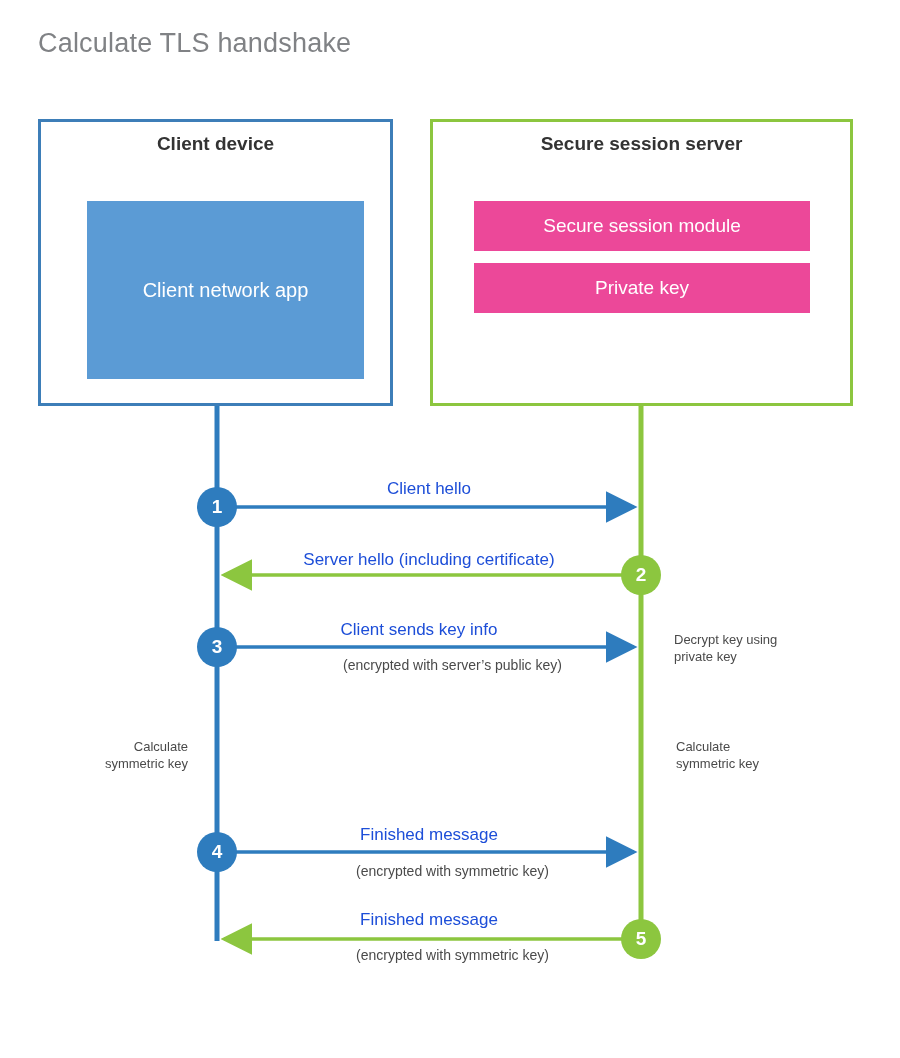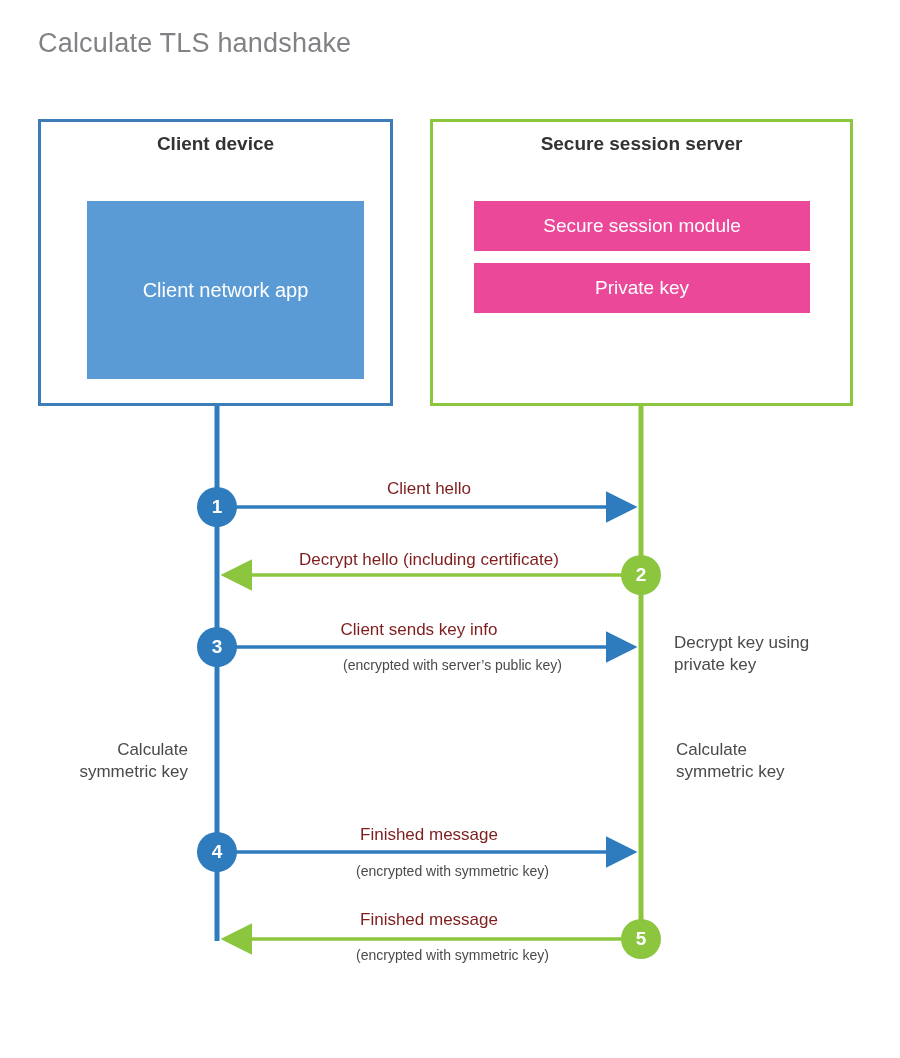--- a/index.html
+++ b/index.html
@@ -126,37 +126,37 @@
   }
   .step-circle.blue  { background: #2e7cbe; }
   .step-circle.green { background: #8cc63f; }
 
   
   .msg-main {
     position: absolute;
     text-align: center;
     font-size: 17px;
     font-weight: 300;
-    color: #7f1d1d;
+    color: #1d4ed8;
     white-space: nowrap;
     transform: translateX(-50%);
   }
   .msg-sub {
     position: absolute;
     text-align: center;
     font-size: 14px;
     font-weight: 300;
     color: #4a4a4a;
     white-space: nowrap;
     transform: translateX(-50%);
     padding-left: 47px;
   }
   .side-note {
     position: absolute;
-    font-size: 17px;
+    font-size: 13px;
     font-weight: 300;
     color: #4a4a4a;
     line-height: 1.3;
     white-space: pre-line;
   }
   .side-note.right-align { text-align: right; }
   .side-note.left-align  { text-align: left; }
 </style>
 </head>
 <body>
@@ -201,21 +201,21 @@
 </svg>
 
 <div class="step-circle blue" style="left:197px; top:487px;">1</div>
 <div class="step-circle green" style="left:621px; top:555px;">2</div>
 <div class="step-circle blue" style="left:197px; top:627px;">3</div>
 <div class="step-circle blue" style="left:197px; top:832px;">4</div>
 <div class="step-circle green" style="left:621px; top:919px;">5</div>
 
 <div class="msg-main" style="left:429px; top:479px;">Client hello</div>
 
-<div class="msg-main" style="left:429px; top:550px;">Decrypt hello (including certificate)</div>
+<div class="msg-main" style="left:429px; top:550px;">Server hello (including certificate)</div>
 
 <div class="msg-main" style="left:419px; top:620px;">Client sends key info</div>
 <div class="msg-sub" style="left:429px; top:657px;">(encrypted with server’s public key)</div>
 
 <div class="msg-main" style="left:429px; top:825px;">Finished message</div>
 <div class="msg-sub" style="left:429px; top:863px;">(encrypted with symmetric key)</div>
 
 <div class="msg-main" style="left:429px; top:910px;">Finished message</div>
 <div class="msg-sub" style="left:429px; top:947px;">(encrypted with symmetric key)</div>
 

